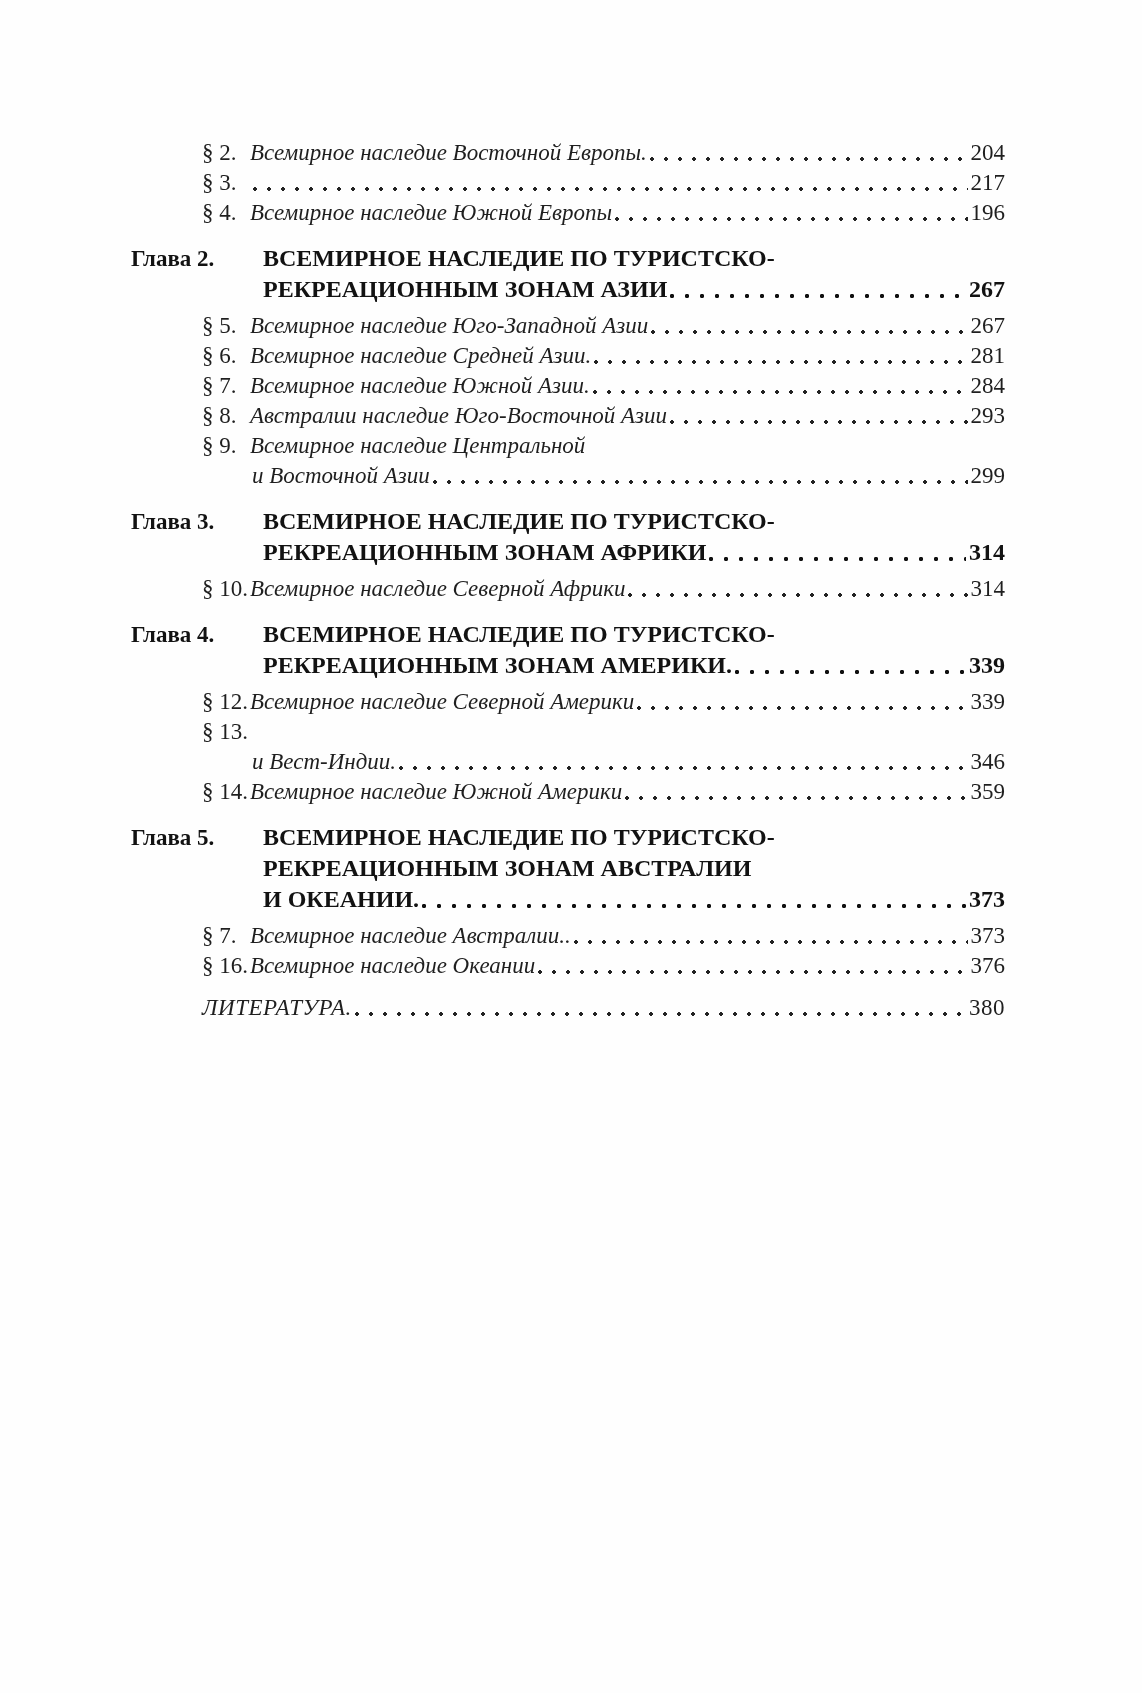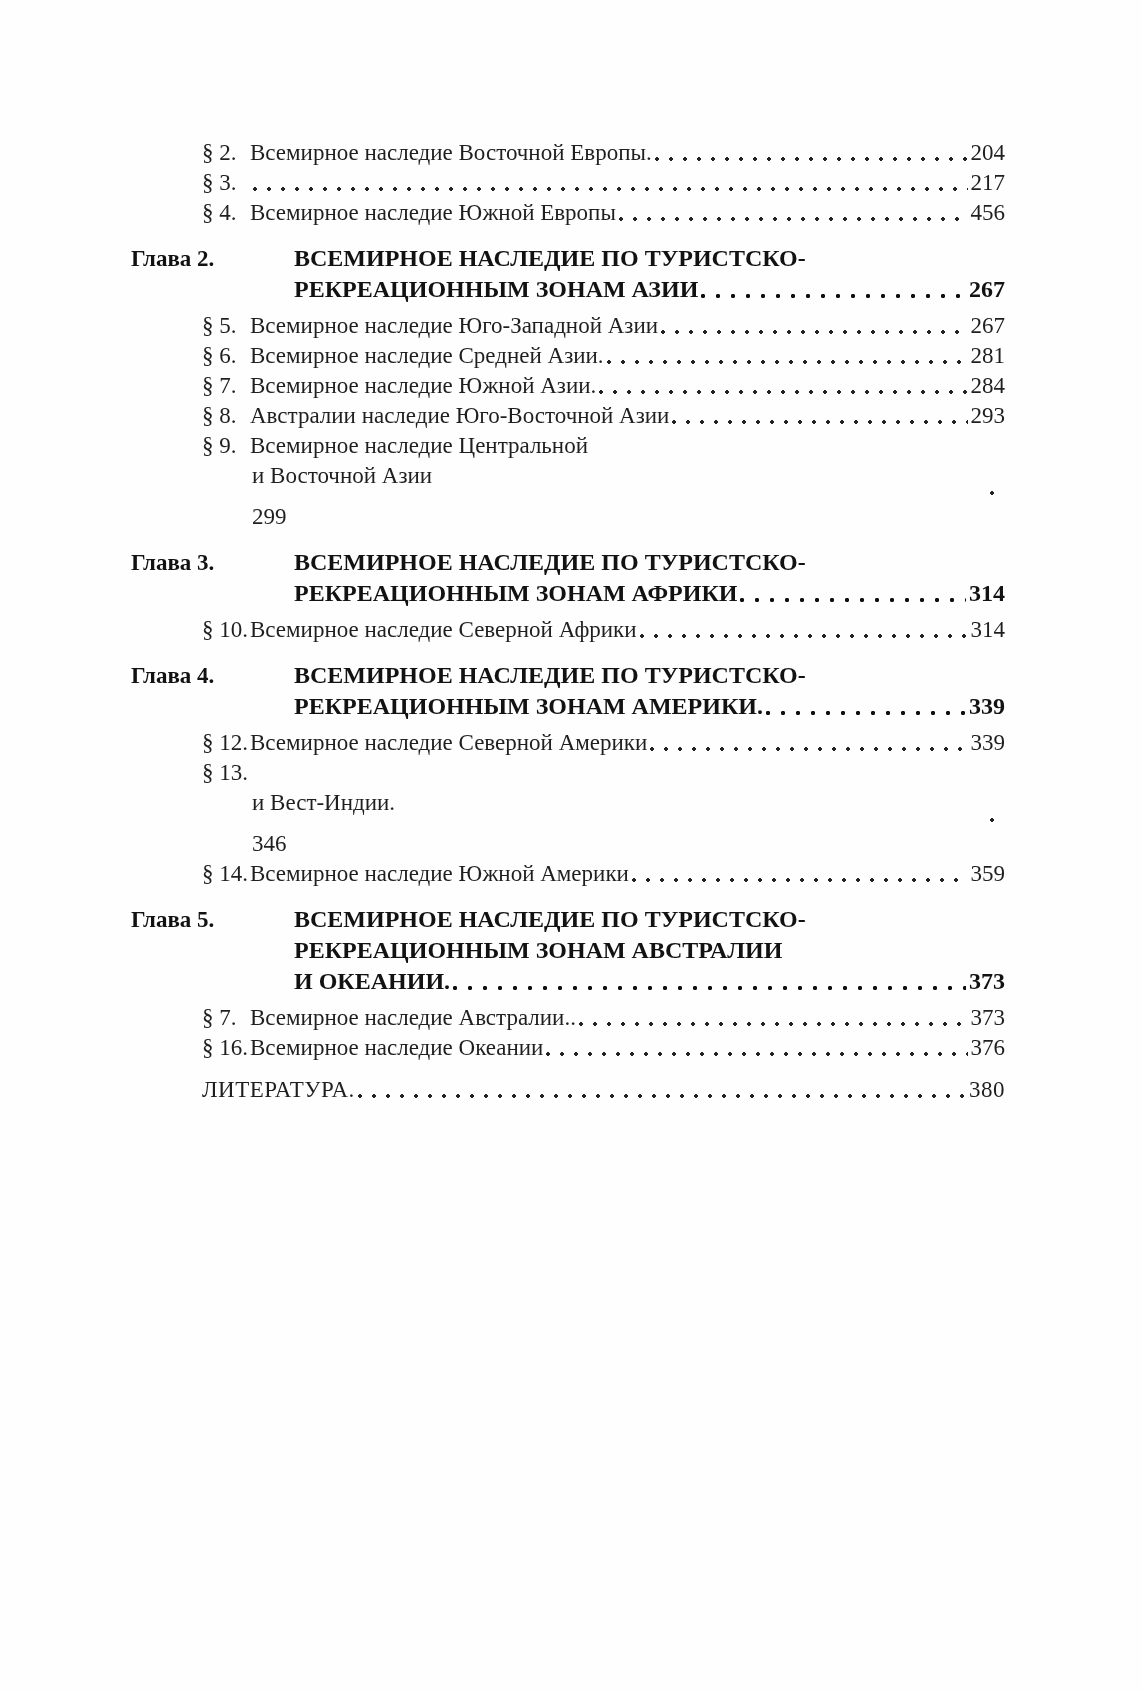--- a/index.html
+++ b/index.html
@@ -17,23 +17,23 @@
   }
   .toc {
     position: absolute;
     left: 131px;
     top: 138px;
     width: 874px;
   }
   .row { display: flex; align-items: baseline; }
   .sec { padding-left: 71px; }
   .num { flex: 0 0 auto; min-width: 48px; white-space: nowrap; }
-  .txt { flex: 0 0 auto; white-space: nowrap; }
+  .txt { flex: 0 0 auto; white-space: nowrap; font-style: italic; }
   .pg  { flex: 0 0 auto; white-space: nowrap; }
-  .cont { padding-left: 121px; flex-direction: column; }
+  .cont { padding-left: 121px; }
   .lit { padding-left: 71px; margin-top: 12px; letter-spacing: 0.5px; justify-content: flex-end; }
 
   
   .dots {
     flex: 1 1 auto;
     min-width: 12px;
     height: 4px;
     align-self: flex-end;
     margin: 0 3px 7px 3px;
     background-image: radial-gradient(circle at 2px 2px, #222222 1.6px, rgba(0,0,0,0) 2.1px);
@@ -47,21 +47,20 @@
   }
 
   
   .ch {
     display: flex;
     margin: 15px 0 6px 0;
     font-weight: bold;
     font-size: 24px;
     line-height: 31px;
     color: #121212;
-    gap: 31px;
   }
   .chlabel { flex: 0 0 104px; font-size: 23px; }
   .chbody { flex: 1 1 auto; display: flex; flex-direction: column; min-width: 0; margin-left: 28px; }
   .chline { white-space: nowrap; }
   .chrow { display: flex; align-items: flex-end; }
   .pg-b { font-weight: bold; color: #121212; }
 </style>
 </head>
 <body>
 
@@ -78,21 +77,21 @@
     <div class="row sec">
       <span class="num">§ 3.</span>
       <span class="dots"></span>
       <span class="pg">217</span>
     </div>
 
     <div class="row sec">
       <span class="num">§ 4.</span>
       <span class="txt">Всемирное наследие Южной Европы</span>
       <span class="dots"></span>
-      <span class="pg">456</span>
+      <span class="pg">196</span>
     </div>
 
     <div class="ch">
       <span class="chlabel">Глава 2.</span>
       <div class="chbody">
         <div class="chline">ВСЕМИРНОЕ НАСЛЕДИЕ ПО ТУРИСТСКО-</div>
         <div class="chrow">
           <span class="chline">РЕКРЕАЦИОННЫМ ЗОНАМ АЗИИ</span>
           <span class="dots dots-b"></span>
           <span class="pg pg-b">267</span>

